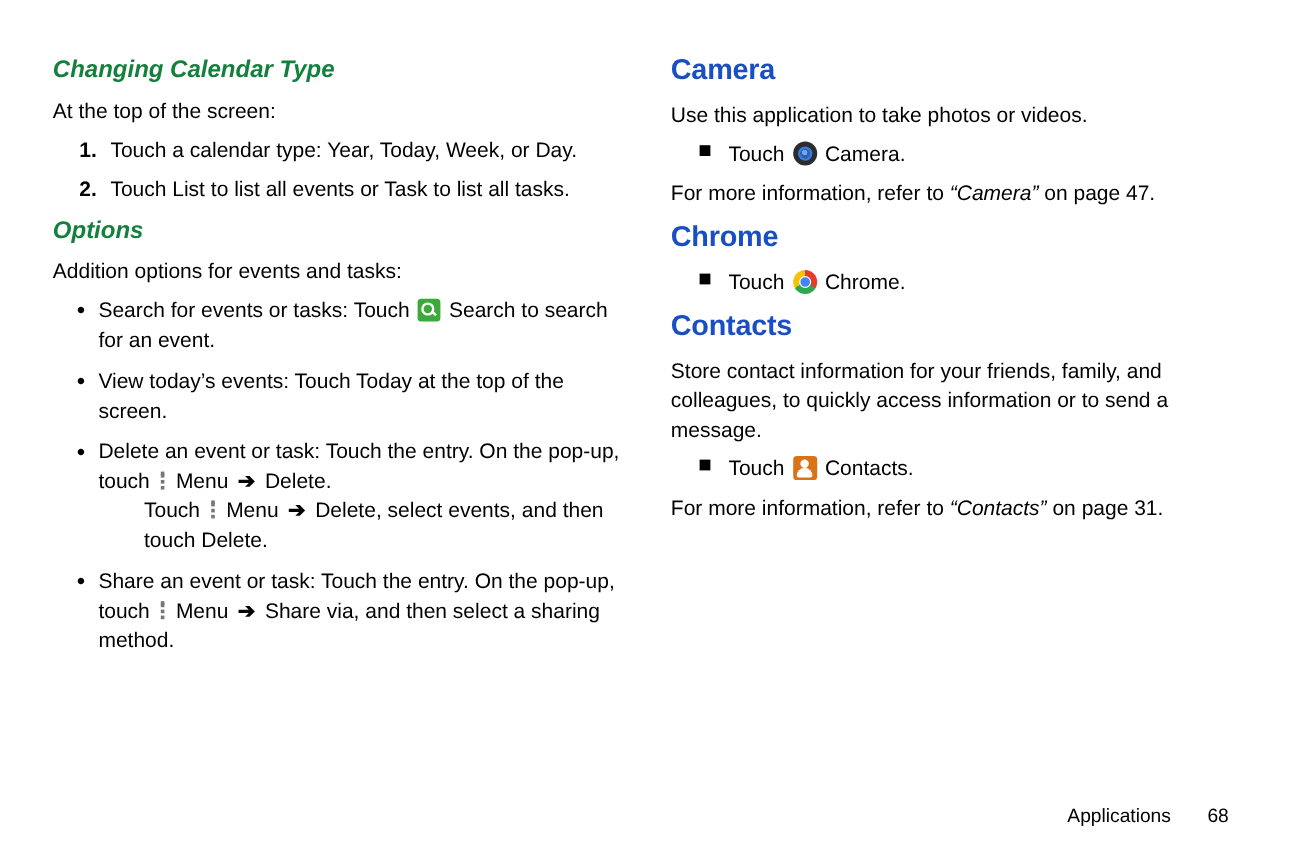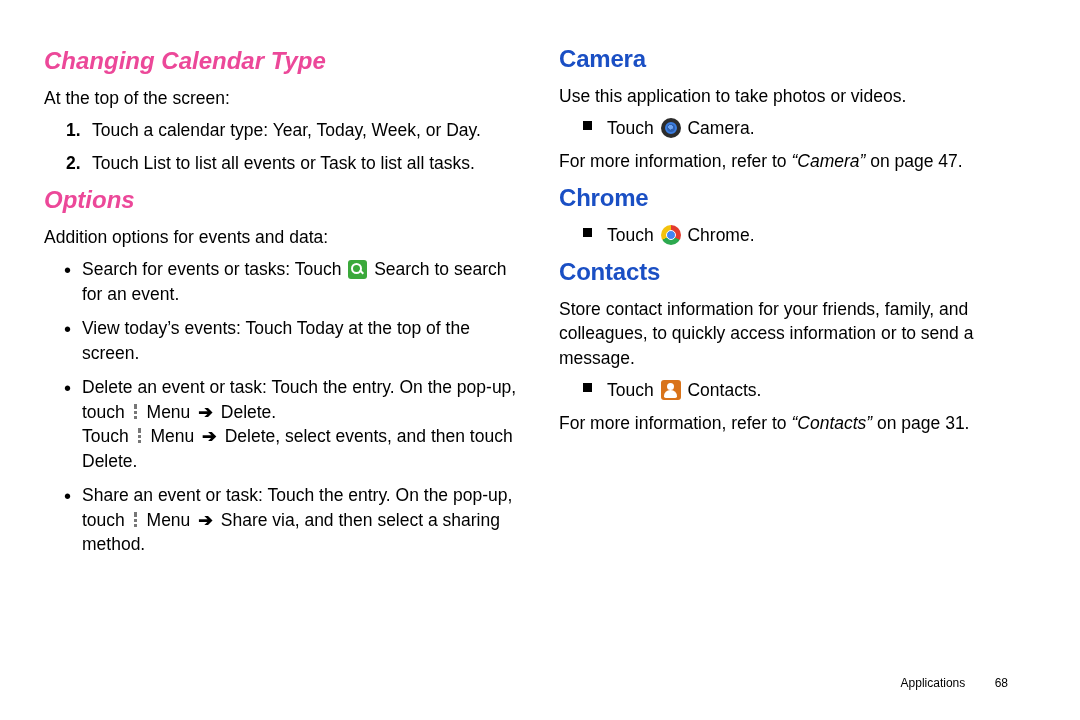--- a/index.html
+++ b/index.html
@@ -11,24 +11,24 @@
     line-height:1.4;
     position:relative;
   }
   .page{
     display:flex;
     padding:38px 44px 0 44px;
     gap:38px;
   }
   .col{flex:1;min-width:0}
   .h-sub-blue{
-    color:#ec4899;
+    color:#15803d;
     font-weight:bold;
     font-style:italic;
-    font-size:24px;
+    font-size:20px;
     margin:6px 0 8px 0;
   }
   .h-maj-blue{
     color:#1a4fc4;
     font-weight:800;
     font-size:24px;
     margin:4px 0 8px 0;
     letter-spacing:-0.2px;
   }
   p{margin:4px 0 8px 0}
@@ -76,23 +76,23 @@
   .icon-contacts{
     width:20px;height:20px;background:#d9731a;border-radius:3px;position:relative
   }
   .icon-contacts::before{
     content:"";position:absolute;left:6.5px;top:3px;width:7px;height:7px;background:#fff;border-radius:50%
   }
   .icon-contacts::after{
     content:"";position:absolute;left:3.5px;top:10px;width:13px;height:8px;background:#fff;border-radius:7px 7px 2px 2px
   }
   .or{margin:4px 0 6px 38px}
-  .sub-after{margin-bottom:10px}
+  .sub-after{margin-left:38px;margin-bottom:10px}
   .footer{
-    position:absolute;right:72px;bottom:28px;font-size:12px
+    position:absolute;right:56px;bottom:28px;font-size:16px
   }
   .footer .pn{margin-left:26px}
   .arrow{font-weight:bold;margin:0 3px}
 </style>
 </head>
 <body>
 
 <div class="page">
 
   <div class="col">
@@ -104,21 +104,21 @@
         <span class="n">1.</span>
         <span>Touch a calendar type: </span><b>Year</b><span>, </span><b>Today</b><span>, </span><b>Week</b><span>, or </span><b>Day</b><span>.</span>
       </li>
       <li>
         <span class="n">2.</span>
         <span>Touch </span><b>List</b><span> to list all events or </span><b>Task</b><span> to list all tasks.</span>
       </li>
     </ol>
 
     <div class="h-sub-blue">Options</div>
-    <p>Addition options for events and data:</p>
+    <p>Addition options for events and tasks:</p>
 
     <ul class="bul">
       <li>
         <b>Search for events or tasks</b><span>: Touch </span><span class="icon icon-search"></span> <b>Search</b><span> to search for an event.</span>
       </li>
       <li>
         <b>View today’s events</b><span>: Touch </span><b>Today</b><span> at the top of the screen.</span>
       </li>
       <li>
         <b>Delete an event or task</b><span>: Touch the entry. On the pop-up, touch </span><span class="icon-dots"></span> <b>Menu</b> <b class="arrow">➔</b> <b>Delete</b><span>.</span>

